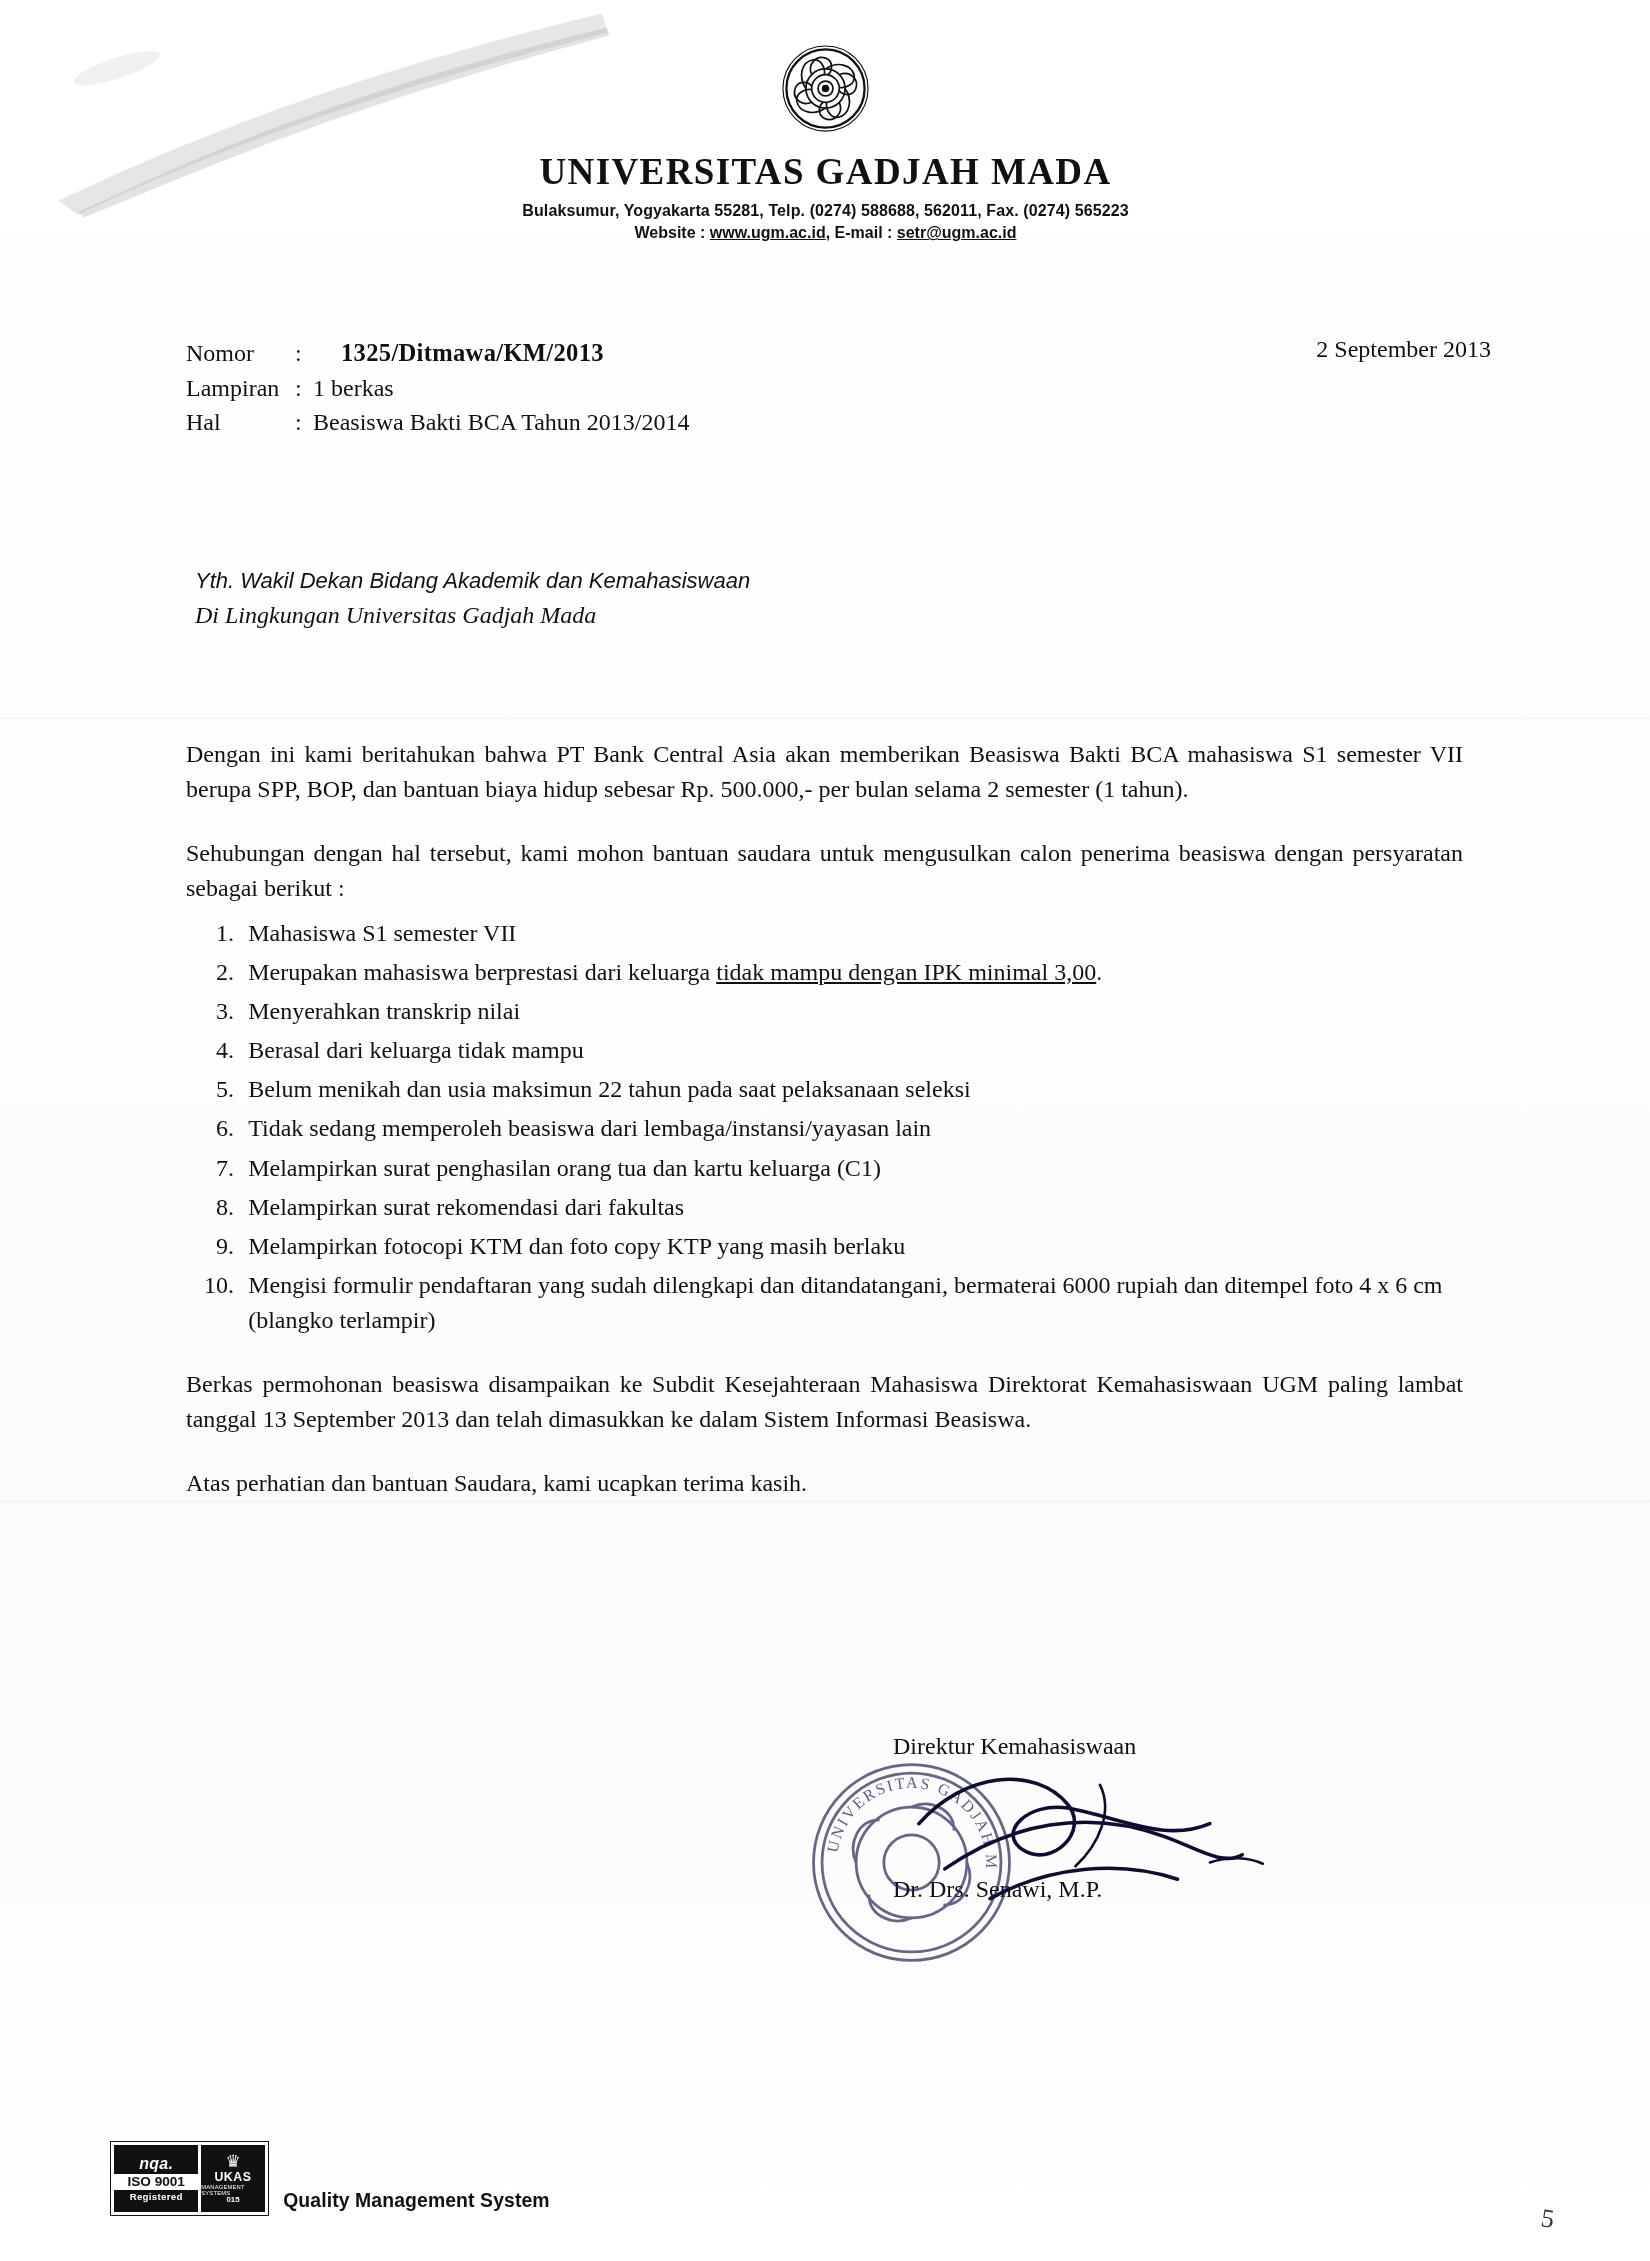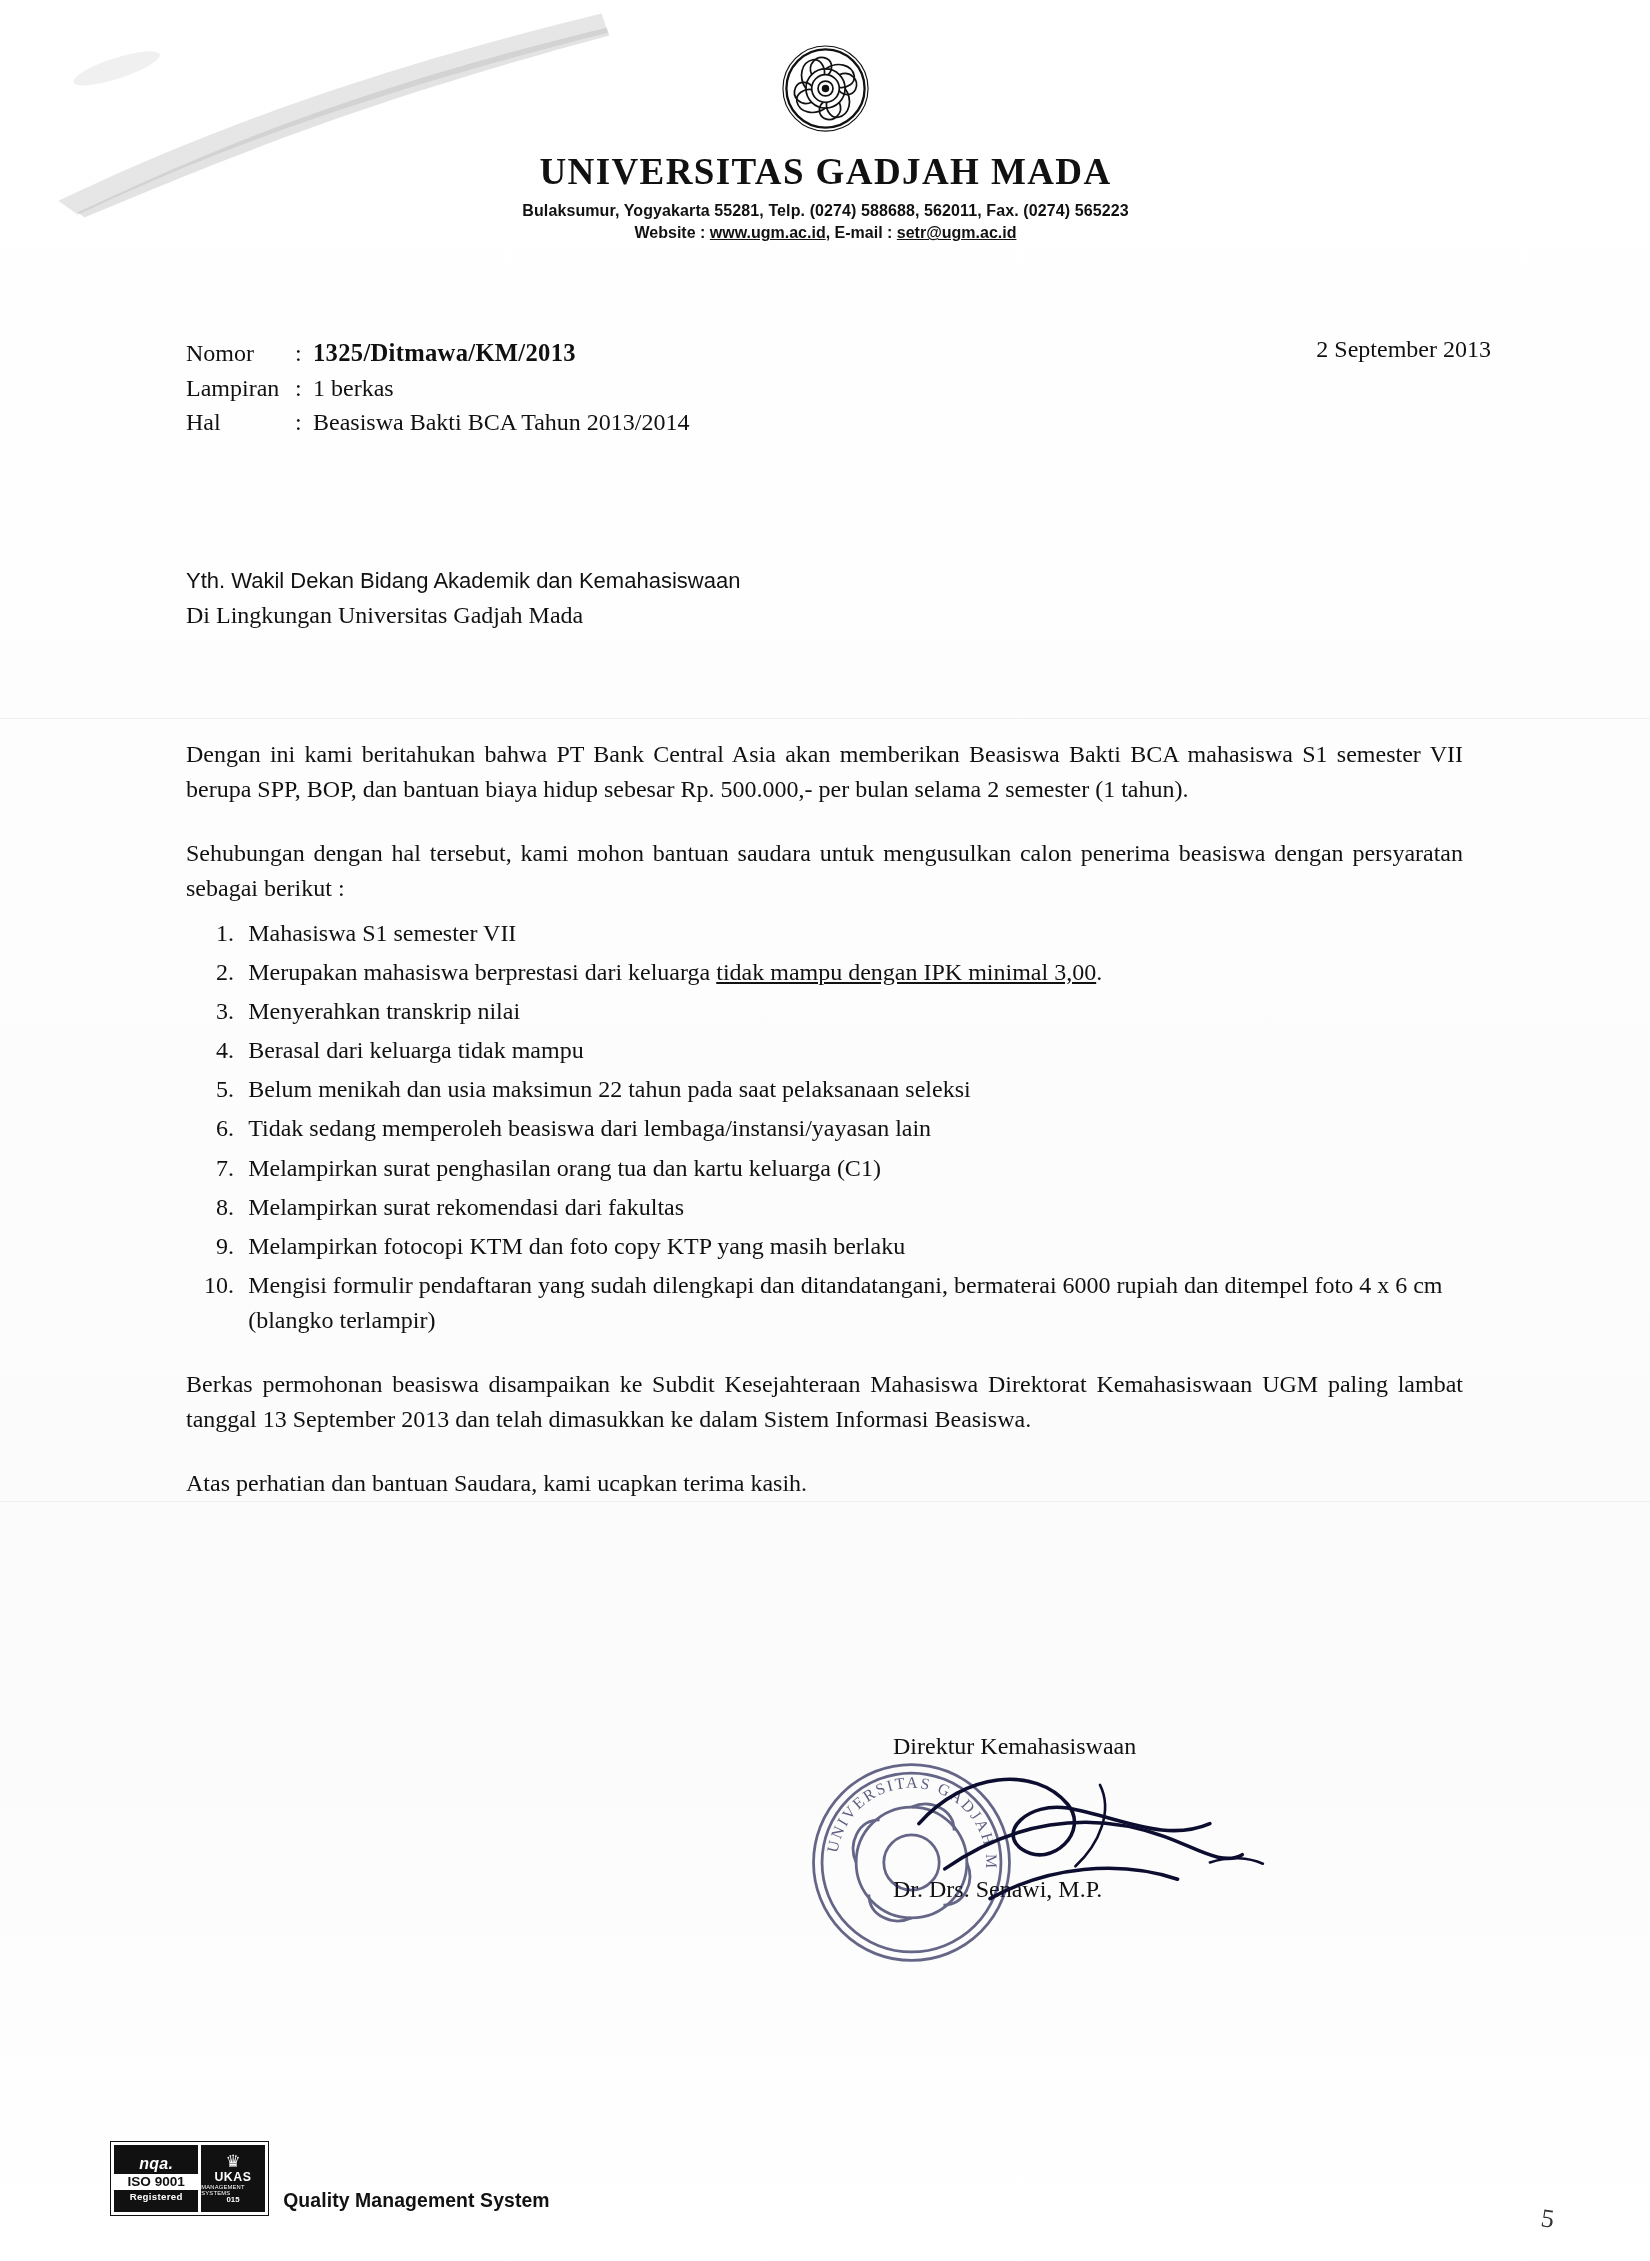--- a/index.html
+++ b/index.html
@@ -91,36 +91,38 @@
     font-size: 24px;
     line-height: 1.42;
   }
   .meta-label { width: 109px; }
   .meta-colon { width: 18px; }
   .meta-value { flex: 1; }
   .meta-value.bold {
     font-weight: bold;
     letter-spacing: 0.3px;
     font-size: 24.6px;
+    margin-left: 28px;
   }
   .meta-date {
     position: absolute;
     top: 336px;
     right: 160px;
     font-size: 24px;
   }
 
   
   .recipient {
     position: absolute;
     top: 564px;
-    left: 186px;
+    left: 195px;
     width: 1294px;
     font-size: 24px;
     line-height: 1.5;
+    font-style: italic;
   }
   .recipient .line1 { font-family: "Liberation Sans", sans-serif; font-size: 22px; }
   .recipient .line2 { font-family: "Liberation Serif", serif; font-size: 24px; }
 
   
   .body-wrap {
     position: absolute;
     top: 737px;
     left: 186px;
     width: 1277px;

